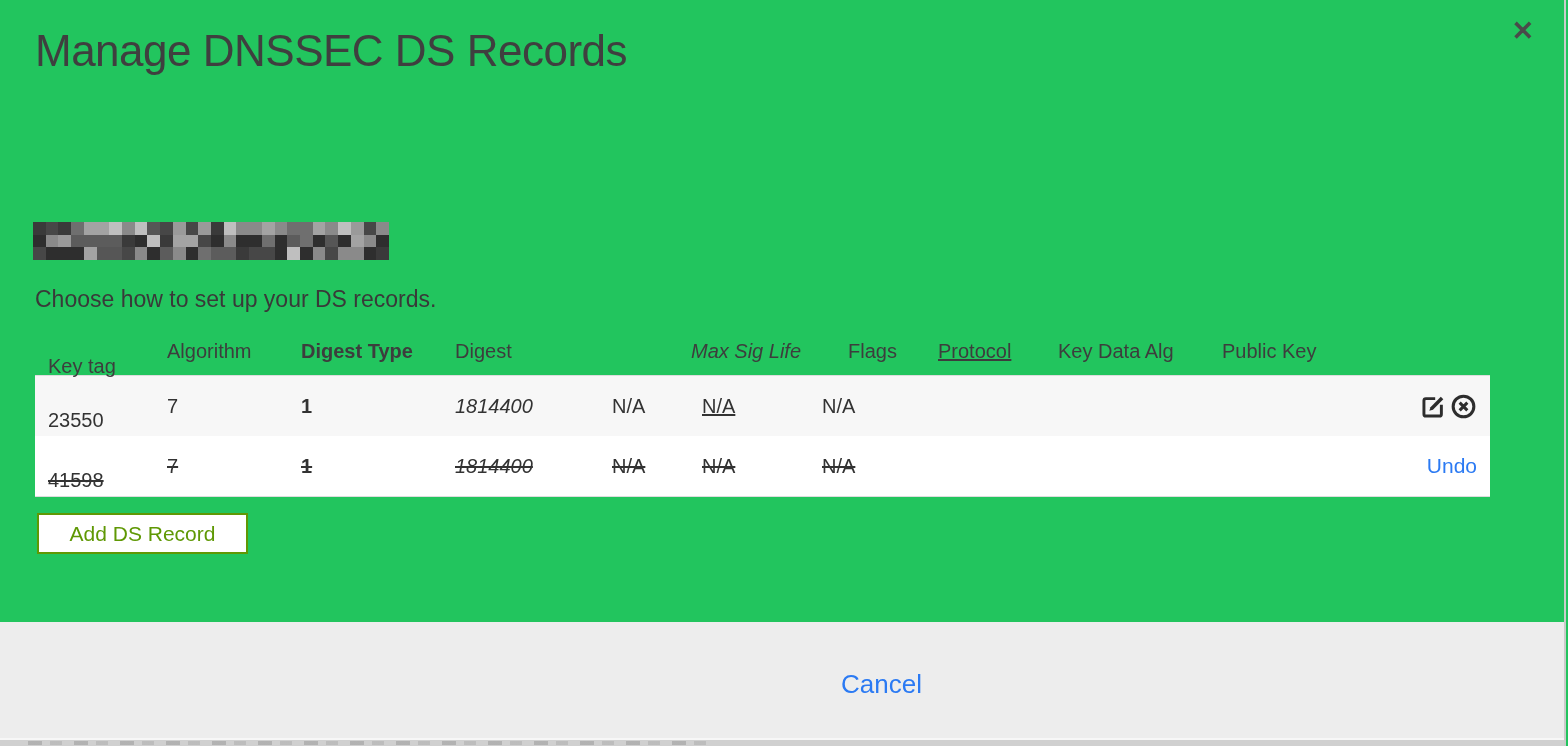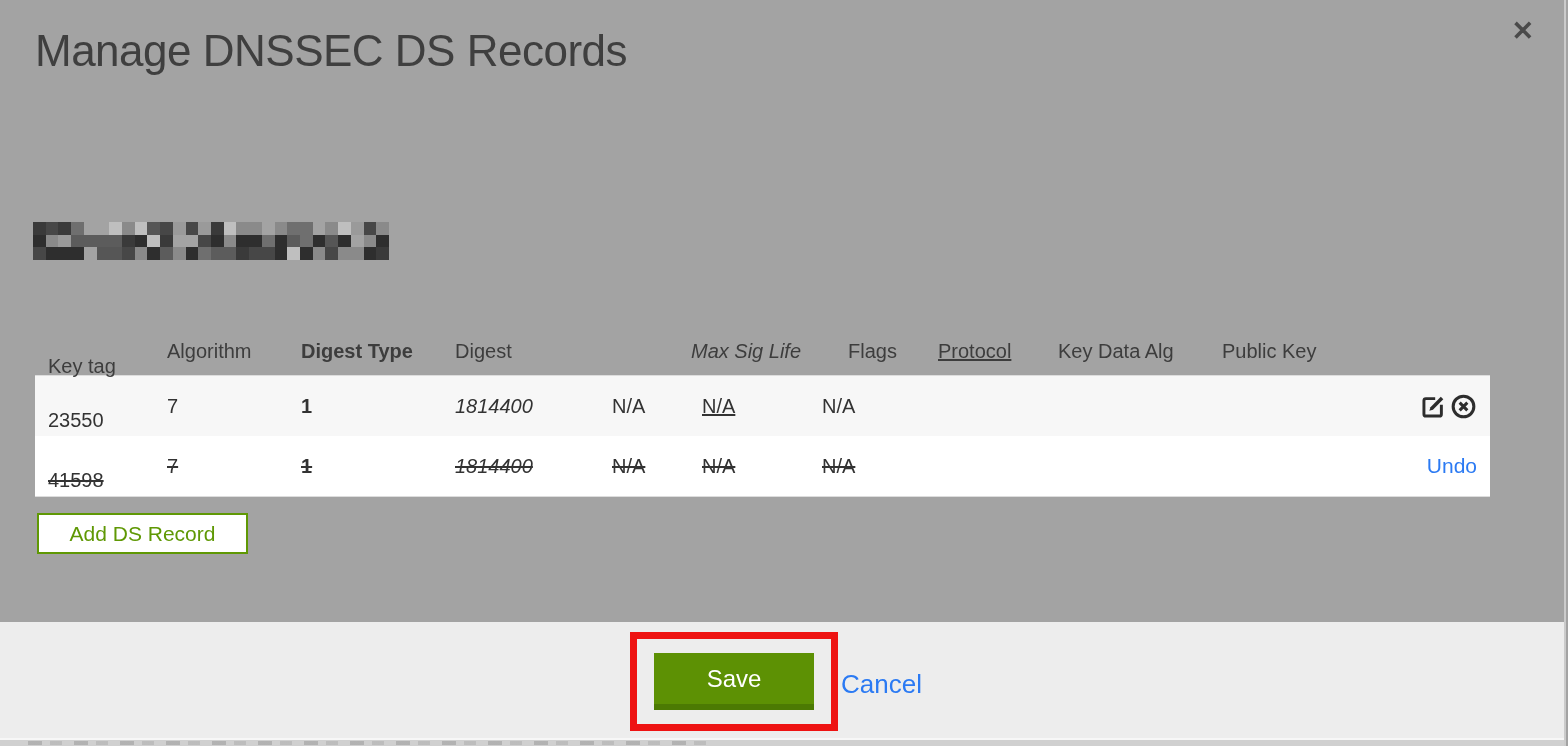--- a/index.html
+++ b/index.html
@@ -1,17 +1,17 @@
 <!DOCTYPE html>
 <html><head>
 <meta charset="utf-8">
 <style>
   * { margin:0; padding:0; box-sizing:border-box; }
   html,body { width:1568px; height:746px; background:#ffffff; font-family:"Liberation Sans", sans-serif; }
-  .modal { position:relative; width:1568px; height:746px; background:#a3a3a3; overflow:hidden; }
+  .modal { position:relative; width:1568px; height:746px; background:#22c55e; overflow:hidden; }
   .right-edge { position:absolute; top:0; right:2px; width:2px; height:746px; background:#cbcbcb; }
 
   .title { position:absolute; left:35px; top:26px; font-size:44px; font-weight:400; color:#3f3f3f; letter-spacing:-0.5px; }
   .close-btn { position:absolute; top:18px; right:34px; font-size:27px; color:#4a4a4a; cursor:pointer; line-height:1; font-weight:700; }
 
   .redacted-domain { position:absolute; left:33px; top:222px; width:356px; height:38px; display:grid;
       grid-template-columns:repeat(28,1fr); grid-template-rows:repeat(3,1fr); }
   .redacted-domain span { display:block; }
 
   .subtitle { position:absolute; left:35px; top:286px; font-size:23px; color:#393939; }
@@ -143,20 +143,21 @@
       <span style="background: rgb(191, 191, 191);"></span>
       <span style="background: rgb(46, 46, 46);"></span>
       <span style="background: rgb(138, 138, 138);"></span>
       <span style="background: rgb(71, 71, 71);"></span>
       <span style="background: rgb(138, 138, 138);"></span>
       <span style="background: rgb(138, 138, 138);"></span>
       <span style="background: rgb(46, 46, 46);"></span>
       <span style="background: rgb(58, 58, 58);"></span>
     </div>
 
+  <div class="subtitle">Choose how to set up your DS records.</div>
 
   <div class="ds-table">
     <div class="t-row t-head">
       <div class="cell col-keytag">Key tag</div>
       <div class="cell col-alg">Algorithm</div>
       <div class="cell col-dtype">Digest Type</div>
       <div class="cell col-digest">Digest</div>
       <div class="cell col-maxsig">Max Sig Life</div>
       <div class="cell col-flags">Flags</div>
       <div class="cell col-proto">Protocol</div>
@@ -201,22 +202,19 @@
       <div class="cell col-pubkey"></div>
       <div class="col-actions">
         <a class="undo-link">Undo</a>
       </div>
     </div>
   </div>
 
   <button class="add-btn">Add DS Record</button>
 
   <div class="footer">
-    <div class="annotation-box">
-      <button class="save-btn">Save</button>
-    </div>
     <a class="cancel-link">Cancel</a>
   </div>
 
   <div class="bottom-line"></div>
   <div class="bottom-strip"></div>
 
 </div>
 
 </body></html>

